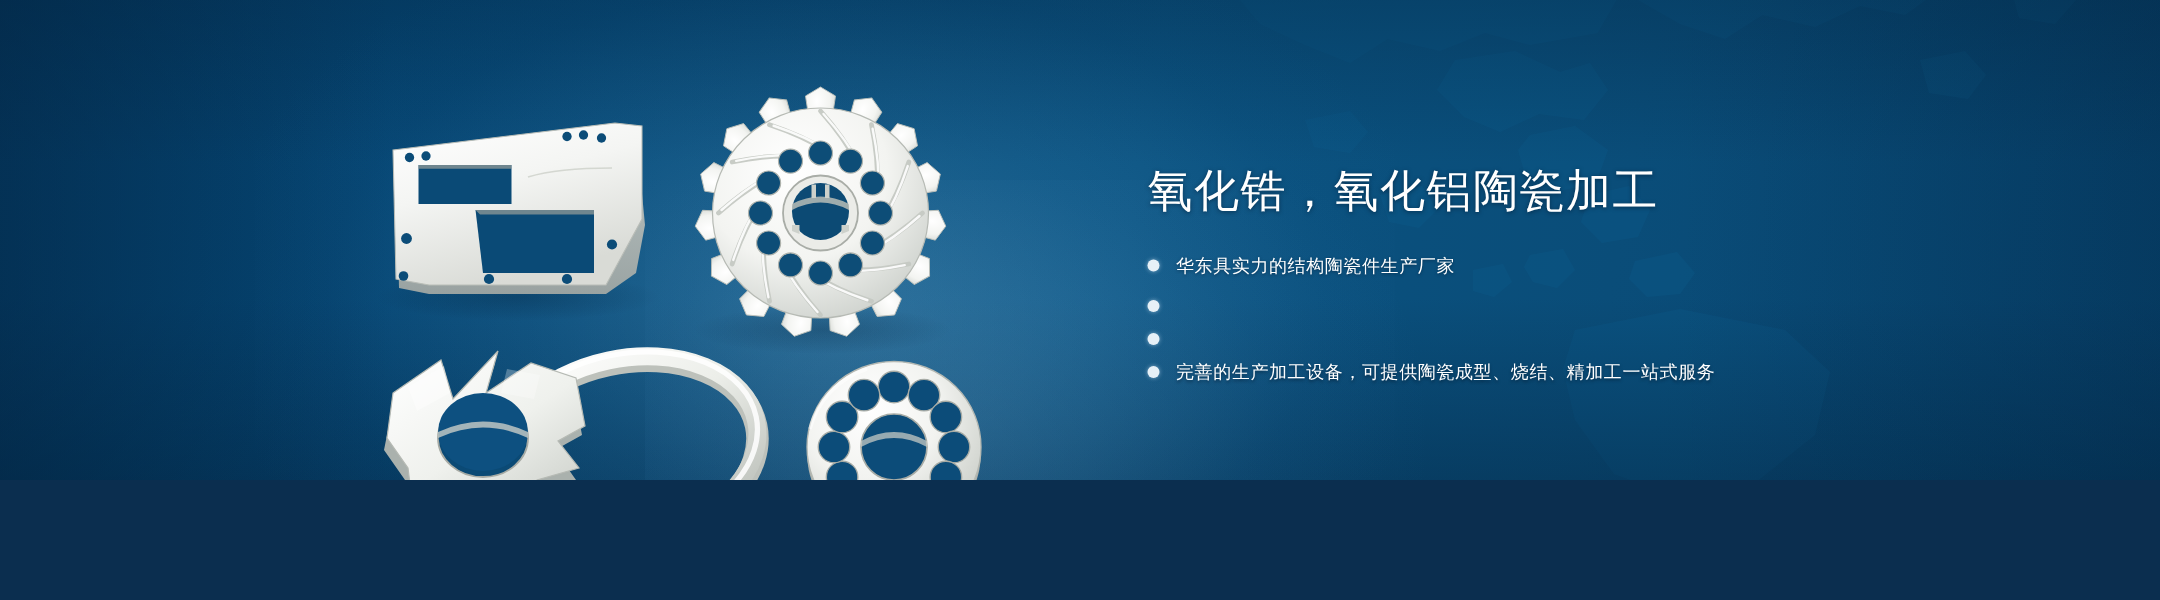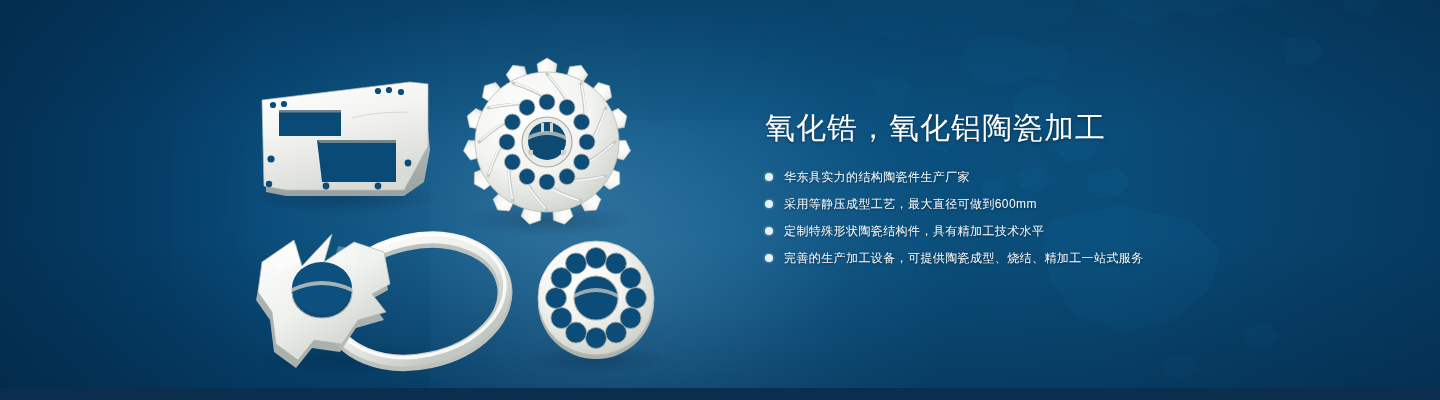--- a/index.html
+++ b/index.html
@@ -1,20 +1,20 @@
 <!DOCTYPE html>
 <html><head>
 <meta charset="utf-8">
 <style>
   html,body{margin:0;padding:0;background:#0b2e4f;}
   *{box-sizing:border-box;}
 
   .banner{
     position:relative;
-    width:1440px;height:388px;
+    width:1440px;height:320px;
     overflow:hidden;
     font-family:"Liberation Sans","DejaVu Sans",sans-serif;
     background:#064a78;
   }
 
   
   .bg-base{
     position:absolute;inset:0;
     background:
       linear-gradient(100deg,#053f6b 0%,#064a78 28%,#0a5280 52%,#0a4d79 74%,#074470 100%);
@@ -314,25 +314,23 @@
 
   <div class="copy">
     <h1 class="headline">氧化锆，氧化铝陶瓷加工</h1>
     <ul class="bullets">
       <li class="bullet">
         <span class="dot"></span>
         <span class="bullet-text">华东具实力的结构陶瓷件生产厂家</span>
       </li>
       <li class="bullet">
         <span class="dot"></span>
-        <span class="bullet-text">采用等静压成型工艺，最大直径可做到600mm</span>
       </li>
       <li class="bullet">
         <span class="dot"></span>
-        <span class="bullet-text">定制特殊形状陶瓷结构件，具有精加工技术水平</span>
       </li>
       <li class="bullet">
         <span class="dot"></span>
         <span class="bullet-text">完善的生产加工设备，可提供陶瓷成型、烧结、精加工一站式服务</span>
       </li>
     </ul>
   </div>
 
 </div>
 

